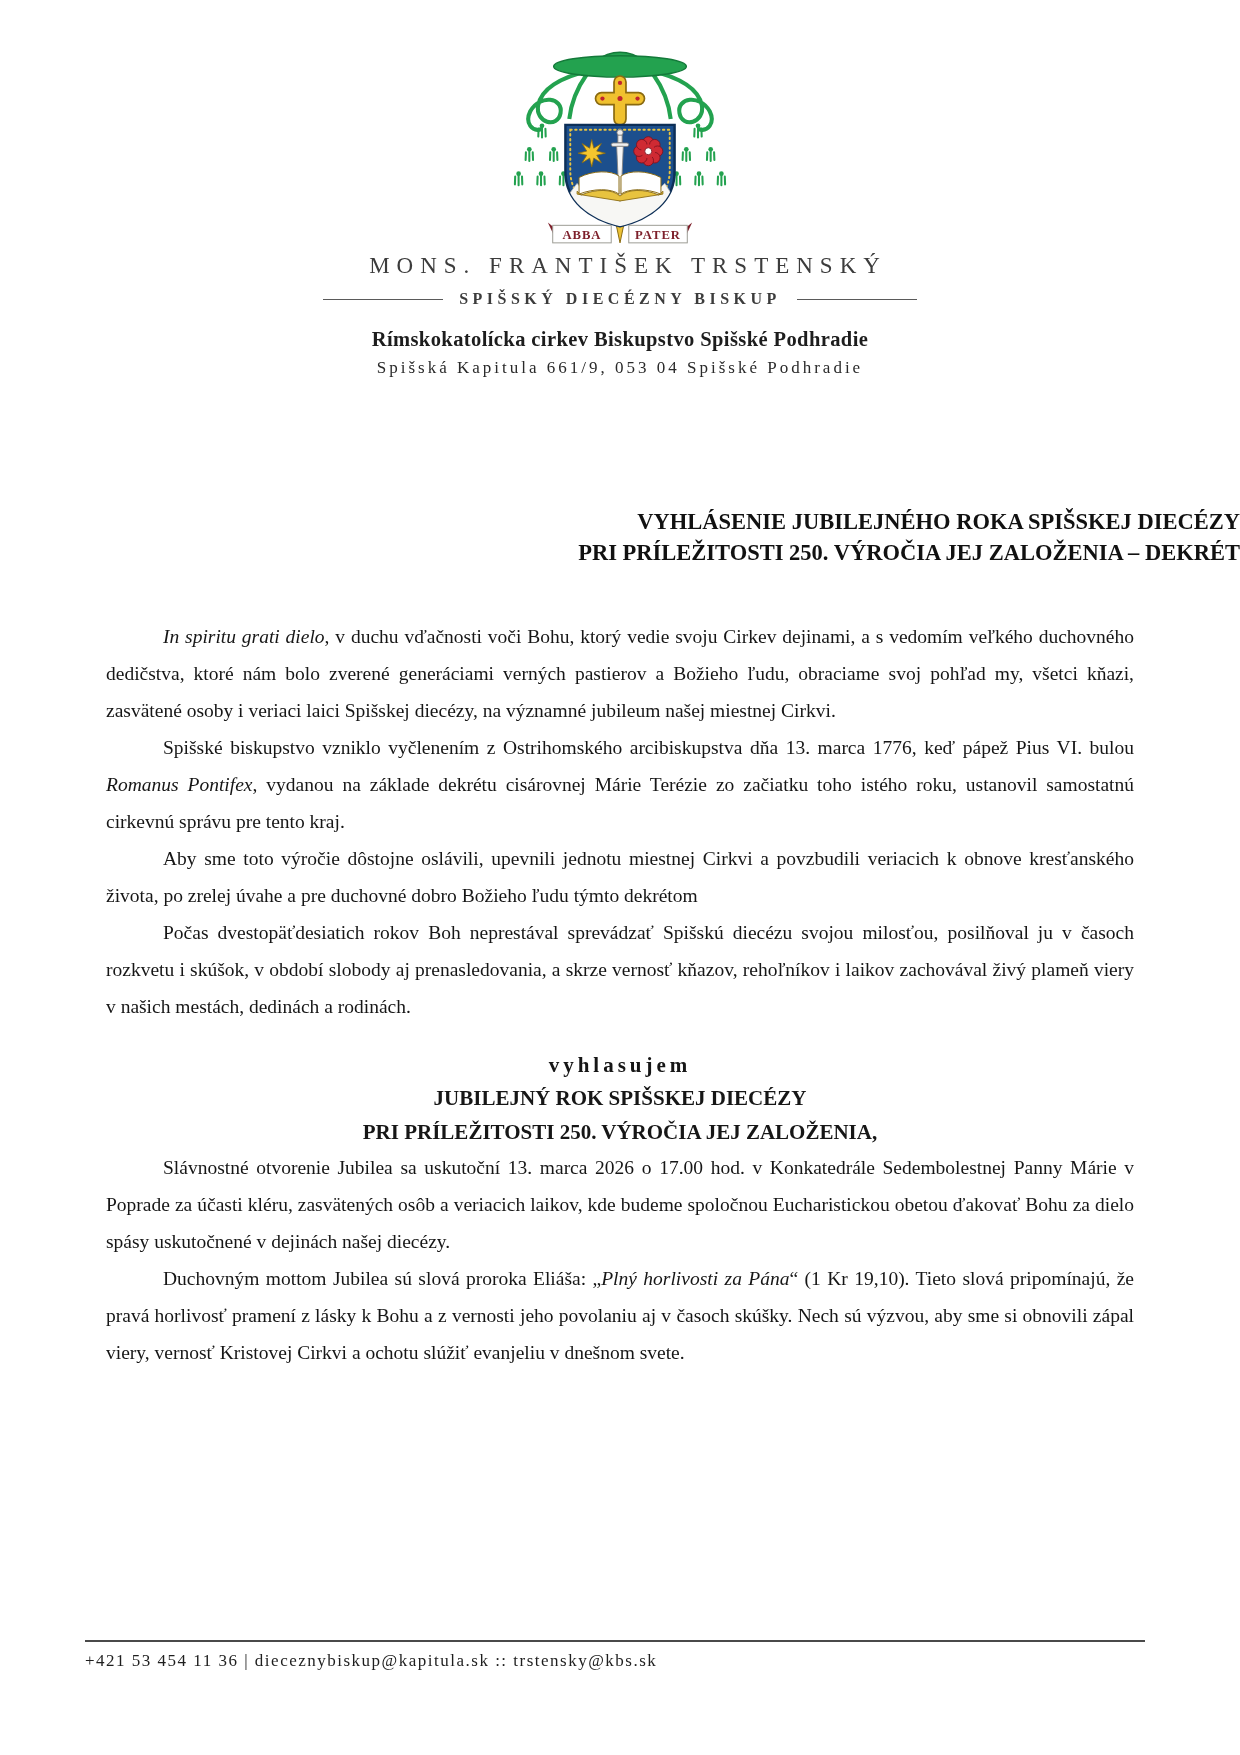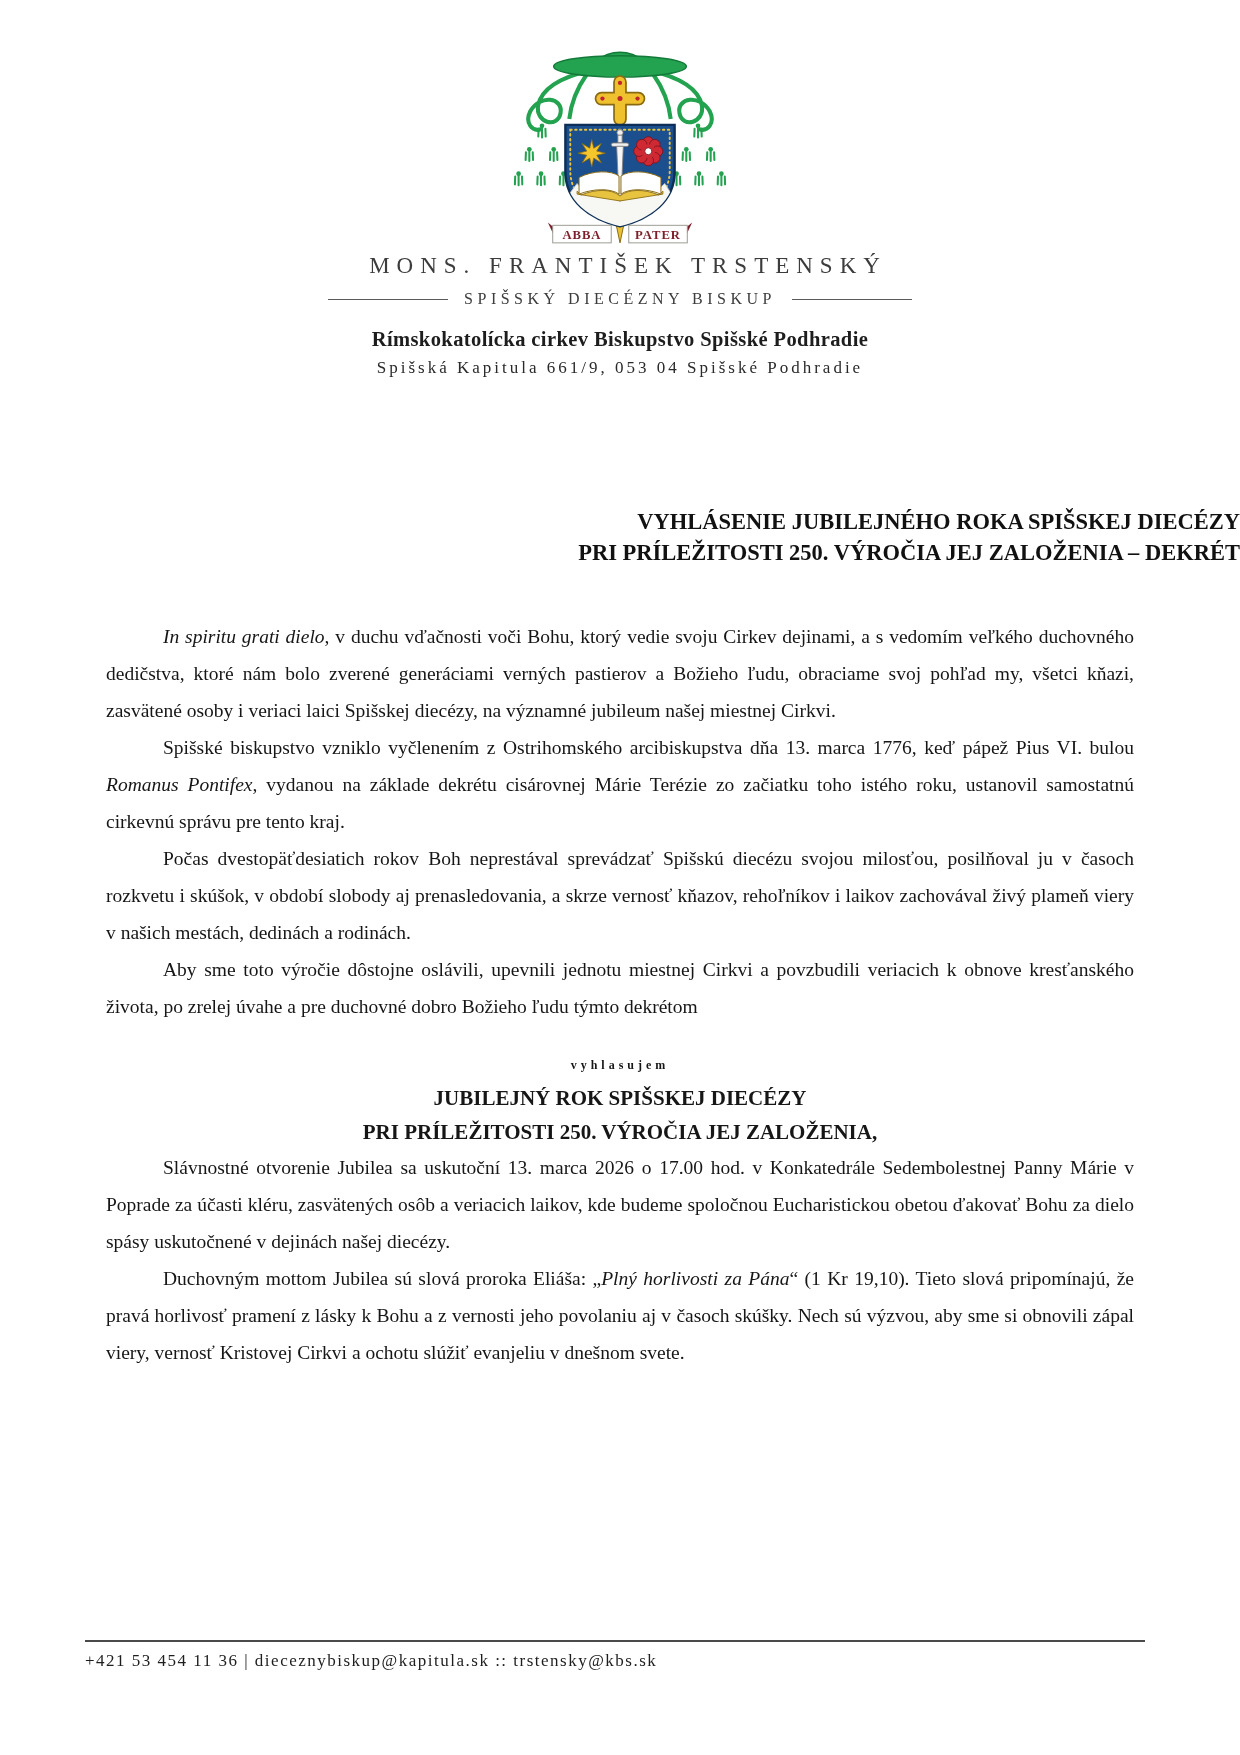--- a/index.html
+++ b/index.html
@@ -18,21 +18,21 @@
   .bishop-name{
     margin-top:8px;
     font-size:23px;
     letter-spacing:7px;
     color:#3c3c3c;
     white-space:nowrap;
     padding-left:16px;
   }
   .role-row{
     margin-top:11px;
-    display:flex;align-items:center;justify-content:center;gap:16px;
+    display:flex;align-items:center;justify-content:center;gap:16px;font-weight:bold;
   }
   .role-rule{width:120px;height:1px;background:#5a5a5a;}
   .role-text{
     font-size:16px;letter-spacing:4.5px;color:#3c3c3c;white-space:nowrap;
   }
   .org-line{
     margin-top:20px;
     font-size:20.5px;font-weight:bold;color:#1d1d1d;letter-spacing:0.4px;
   }
   .addr-line{
@@ -56,21 +56,21 @@
     text-align:justify;
     color:#161616;
   }
   .para{margin:0;}
   .para.indent{text-indent:57px;}
   .proclamation{
     margin-top:24px;
     text-align:center;text-indent:0;
   }
   .proclaim-intro{
-    font-size:12px;font-weight:bold;letter-spacing:4px;
+    font-size:21px;font-weight:bold;letter-spacing:4px;
     line-height:33px;
   }
   .proclaim-line{
     font-size:21px;font-weight:bold;line-height:33.5px;
   }
   .after-proclamation{margin-top:26px;}
   
   .footer{
     position:absolute;
     left:85px;right:95px;top:1639px;
@@ -204,23 +204,23 @@
     <div>VYHLÁSENIE JUBILEJNÉHO ROKA SPIŠSKEJ DIECÉZY</div>
     <div>PRI PRÍLEŽITOSTI 250. VÝROČIA JEJ ZALOŽENIA – DEKRÉT</div>
   </div>
 
   <div class="content">
 
     <p class="para indent"><em>In spiritu grati dielo</em><span>, v duchu vďačnosti voči Bohu, ktorý vedie svoju Cirkev dejinami, a s vedomím veľkého duchovného dedičstva, ktoré nám bolo zverené generáciami verných pastierov a Božieho ľudu, obraciame svoj pohľad my, všetci kňazi, zasvätené osoby i veriaci laici Spišskej diecézy, na významné jubileum našej miestnej Cirkvi.</span></p>
 
     <p class="para indent"><span>Spišské biskupstvo vzniklo vyčlenením z Ostrihomského arcibiskupstva dňa 13. marca 1776, keď pápež Pius VI. bulou </span><em>Romanus Pontifex</em><span>, vydanou na základe dekrétu cisárovnej Márie Terézie zo začiatku toho istého roku, ustanovil samostatnú cirkevnú správu pre tento kraj.</span></p>
 
+    <p class="para indent">Aby sme toto výročie dôstojne oslávili, upevnili jednotu miestnej Cirkvi a povzbudili veriacich k obnove kresťanského života, po zrelej úvahe a pre duchovné dobro Božieho ľudu týmto dekrétom</p>
+
     <p class="para indent">Počas dvestopäťdesiatich rokov Boh neprestával sprevádzať Spišskú diecézu svojou milosťou, posilňoval ju v časoch rozkvetu i skúšok, v období slobody aj prenasledovania, a skrze vernosť kňazov, rehoľníkov i laikov zachovával živý plameň viery v našich mestách, dedinách a rodinách.</p>
-
-    <p class="para indent">Aby sme toto výročie dôstojne oslávili, upevnili jednotu miestnej Cirkvi a povzbudili veriacich k obnove kresťanského života, po zrelej úvahe a pre duchovné dobro Božieho ľudu týmto dekrétom</p>
 
     <div class="proclamation">
       <div class="proclaim-intro">vyhlasujem</div>
       <div class="proclaim-line">JUBILEJNÝ ROK SPIŠSKEJ DIECÉZY</div>
       <div class="proclaim-line">PRI PRÍLEŽITOSTI 250. VÝROČIA JEJ ZALOŽENIA,</div>
     </div>
 
 
     <p class="para indent">Slávnostné otvorenie Jubilea sa uskutoční 13. marca 2026 o 17.00 hod. v Konkatedrále Sedembolestnej Panny Márie v Poprade za účasti kléru, zasvätených osôb a veriacich laikov, kde budeme spoločnou Eucharistickou obetou ďakovať Bohu za dielo spásy uskutočnené v dejinách našej diecézy.</p>
 

